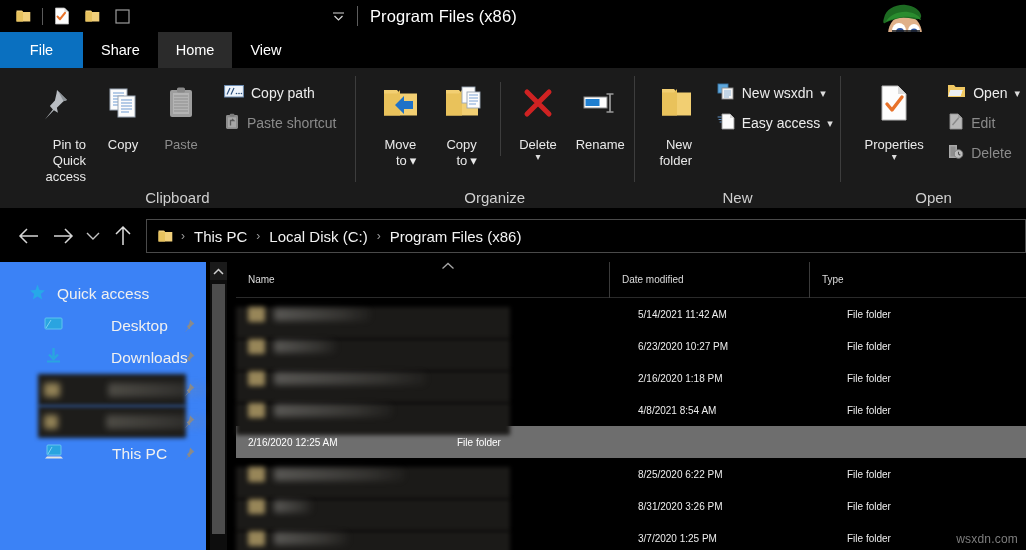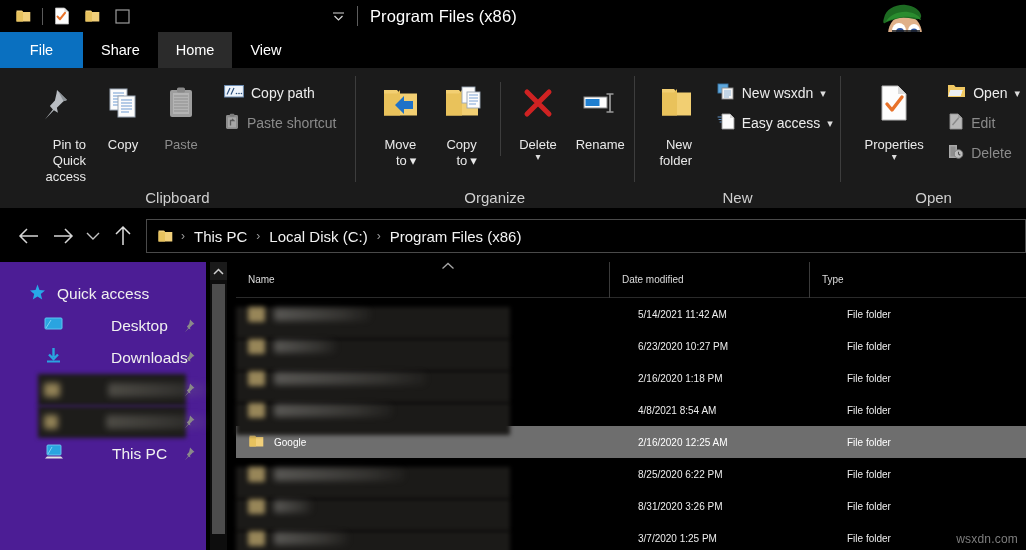--- a/index.html
+++ b/index.html
@@ -95,21 +95,21 @@
     background: #000; display: flex; align-items: center; padding: 0 8px; gap: 2px;
   }
   .crumb { font-size: 15px; color: #f2f2f2; padding: 0 4px; white-space: nowrap; }
   .crumb-sep { color: #9a9a9a; font-size: 12px; padding: 0 3px; }
 
   
   .main { position: absolute; left: 0; top: 262px; width: 1026px; height: 288px; background: #000; }
 
   .navpane {
     position: absolute; left: 0; top: 0; width: 206px; height: 288px;
-    background: #4c1d95; padding-top: 16px;
+    background: #3b82f6; padding-top: 16px;
   }
   .navitem {
     display: flex; align-items: center; height: 32px; padding-left: 28px; gap: 10px;
     position: relative;
   }
   .navitem.lvl1 { padding-left: 44px; gap: 48px; }
   .navitem .nlbl { font-size: 15.5px; color: #f0f0f0; white-space: nowrap; }
   .navitem .pin { position: absolute; right: 10px; top: 8px; }
   .blurtext {
     height: 14px; border-radius: 3px;
@@ -652,29 +652,20 @@
           <div class="fc-name" style="position:relative">
             <div class="rowblur-bg" style="width:274px"></div>
             <span class="folderblur" style="position:relative;z-index:1"></span>
             <span class="fnameblur" style="width:118px;position:relative;z-index:1"></span>
           </div>
           <div class="fc-date">4/8/2021 8:54 AM</div>
           <div class="fc-type">File folder</div>
         </div>
 
         <div class="frow sel">
-          <div class="fc-name">
-            <span>
-              <svg width="17" height="16" viewBox="0 0 17 16">
-                  <path d="M1.5 2.5h5.2l1.3 1.6h7.3v9.4H1.5z" fill="#f2d07a"></path>
-                  <path d="M1.5 4.1h5.2l1.3-1.6v11H1.5z" fill="#e7c25e"></path>
-                </svg>
-            </span>
-            <span class="fname">Google</span>
-          </div>
           <div class="fc-date">2/16/2020 12:25 AM</div>
           <div class="fc-type">File folder</div>
         </div>
 
         <div class="frow">
           <div class="fc-name" style="position:relative">
             <div class="rowblur-bg" style="width:274px"></div>
             <span class="folderblur" style="position:relative;z-index:1"></span>
             <span class="fnameblur" style="width:130px;position:relative;z-index:1"></span>
           </div>

